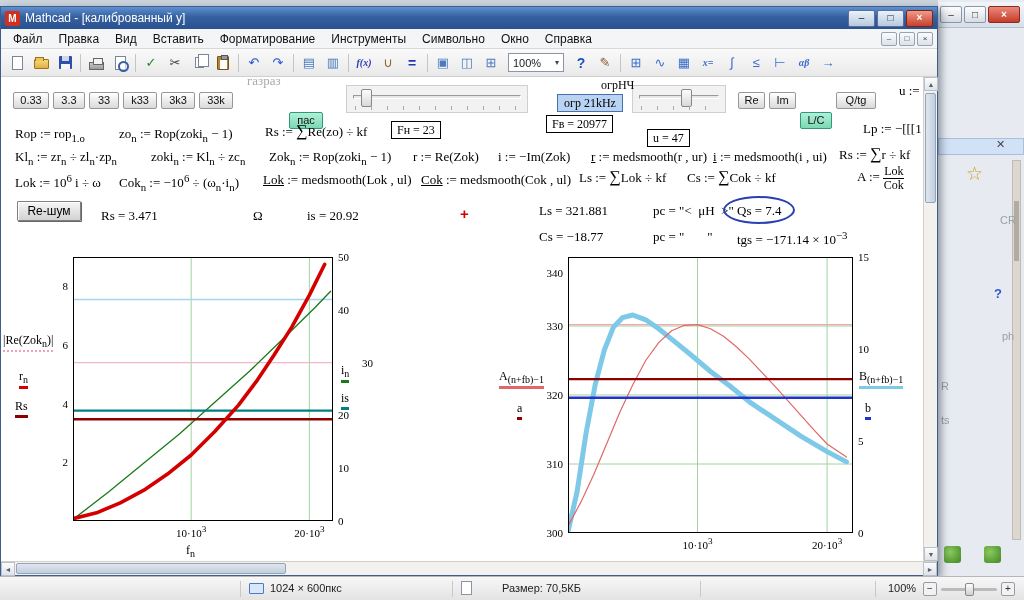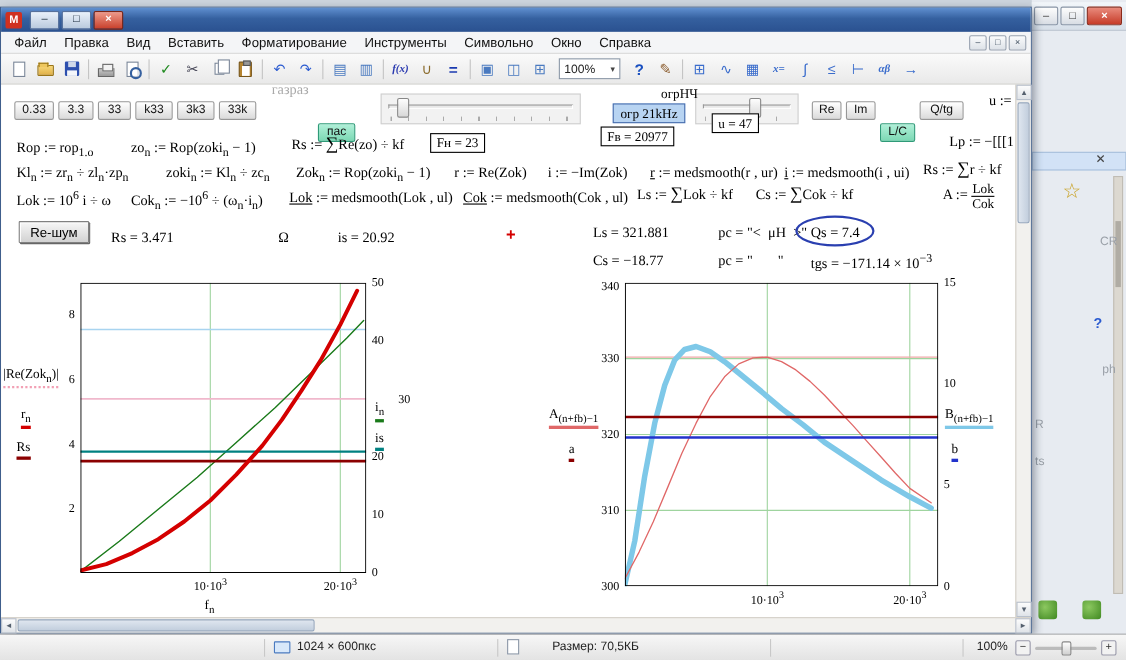--- a/index.html
+++ b/index.html
@@ -105,20 +105,21 @@
   <span class="plant" style="left:6px"></span>
   <span class="plant" style="left:46px"></span>
   <span style="display:contents">
     
   <span class="bgfrag" style="left: 58px; top: 138px; color: rgb(68, 68, 68);">✕</span><span class="bgfrag" style="left: 62px; top: 214px; color: rgb(154, 160, 168);">CR</span><span class="bgfrag bold" style="left: 56px; top: 286px; color: rgb(42, 90, 208);">?</span><span class="bgfrag" style="left: 64px; top: 330px; color: rgb(154, 160, 168);">ph</span><span class="bgfrag" style="left: 3px; top: 380px; color: rgb(154, 160, 168);">R</span><span class="bgfrag" style="left: 3px; top: 414px; color: rgb(154, 160, 168);">ts</span></span>
 </div>
 
 <div id="mathcad">
   <div id="titlebar">
     <span id="logo">M</span>
+    <span id="title-text">Mathcad - [калиброванный у]</span>
     <span class="win-btn">–</span>
     <span class="win-btn">□</span>
     <span class="win-btn close">×</span>
   </div>
   <div id="menubar">
     <span style="display:contents">
       
     <span class="menu-item">Файл</span><span class="menu-item">Правка</span><span class="menu-item">Вид</span><span class="menu-item">Вставить</span><span class="menu-item">Форматирование</span><span class="menu-item">Инструменты</span><span class="menu-item">Символьно</span><span class="menu-item">Окно</span><span class="menu-item">Справка</span></span>
     <span id="mdi-group">
       <span class="mdi-btn">–</span>
@@ -228,21 +229,21 @@
       
       <div class="slider-panel" style="left:631px;top:8px;width:94px;height:28px">
         <div class="groove"></div>
         <div class="sthumb" style="left:48px"></div>
         <div class="sticks"></div>
       </div>
       <span class="ws-label" style="left:600px;top:1px">огрНЧ</span>
       <span class="hlbox" style="left:556px;top:17px">огр 21kHz</span>
       <span class="valbox" style="left:545px;top:38px">Fв = 20977</span>
       <span class="valbox" style="left:390px;top:44px">Fн = 23</span>
-      <span class="valbox" style="left:646px;top:26px">u = 47</span>
+      <span class="valbox" style="left:646px;top:52px">u = 47</span>
       
       <span style="display:contents">
         
       <span class="wbtn" style="left: 737px; top: 15px; width: 27px;">Re</span><span class="wbtn" style="left: 768px; top: 15px; width: 27px;">Im</span><span class="wbtn teal" style="left: 799px; top: 15px; width: 32px;">L/C</span><span class="wbtn" style="left: 835px; top: 15px; width: 40px;">Q/tg</span></span>
       
       <span style="display:contents">
         
       <span class="formula" style="left: 246px; top: -4px;"><span style="color:#a9a9a9">газраз</span></span><span class="formula" style="left: 14px; top: 49px;">Rop := rop<sub>1.o</sub></span><span class="formula" style="left: 118px; top: 49px;">zo<sub>n</sub> := Rop(zoki<sub>n</sub> − 1)</span><span class="formula" style="left: 264px; top: 45px;">Rs := <span class="sum">∑</span>Re(zo) ÷ kf</span><span class="formula" style="left: 14px; top: 72px;">Kl<sub>n</sub> := zr<sub>n</sub> ÷ zl<sub>n</sub>·zp<sub>n</sub></span><span class="formula" style="left: 150px; top: 72px;">zoki<sub>n</sub> := Kl<sub>n</sub> ÷ zc<sub>n</sub></span><span class="formula" style="left: 268px; top: 72px;">Zok<sub>n</sub> := Rop(zoki<sub>n</sub> − 1)</span><span class="formula" style="left: 412px; top: 72px;">r := Re(Zok)</span><span class="formula" style="left: 497px; top: 72px;">i := −Im(Zok)</span><span class="formula" style="left: 590px; top: 72px;"><u>r</u> := medsmooth(r , ur)</span><span class="formula" style="left: 712px; top: 72px;"><u>i</u> := medsmooth(i , ui)</span><span class="formula" style="left: 838px; top: 68px;">Rs := <span class="sum">∑</span>r ÷ kf</span><span class="formula" style="left: 14px; top: 95px;">Lok := 10<sup>6</sup> i ÷ ω</span><span class="formula" style="left: 118px; top: 95px;">Cok<sub>n</sub> := −10<sup>6</sup> ÷ (ω<sub>n</sub>·i<sub>n</sub>)</span><span class="formula" style="left: 262px; top: 95px;"><u>Lok</u> := medsmooth(Lok , ul)</span><span class="formula" style="left: 420px; top: 95px;"><u>Cok</u> := medsmooth(Cok , ul)</span><span class="formula" style="left: 578px; top: 91px;">Ls := <span class="sum">∑</span>Lok ÷ kf</span><span class="formula" style="left: 686px; top: 91px;">Cs := <span class="sum">∑</span>Cok ÷ kf</span><span class="formula" style="left: 856px; top: 88px;">A := <span class="vfrac">
               <span>Lok</span>
               <span>Cok</span>
@@ -288,21 +289,21 @@
             <polyline points="0.0,274.6 9.1,234.6 18.1,175.9 27.2,127.7 36.3,93.2 45.3,70.4 54.4,60.7 64.8,58.0 77.7,62.8 90.7,71.8 103.6,82.1 123.1,98.0 142.5,114.5 161.9,129.0 181.4,144.9 207.3,162.2 233.2,179.4 259.1,194.6 278.5,204.9" fill="none" stroke="#7ec8e8" stroke-width="5" stroke-linejoin="round" stroke-linecap="round"></polyline>
             <polyline points="0.0,269.1 13.0,244.9 25.9,217.3 38.9,186.3 51.8,155.3 64.8,127.7 77.7,103.5 90.7,85.6 103.6,73.8 116.6,68.3 129.5,67.6 142.5,71.8 155.5,79.3 168.4,89.7 181.4,102.1 194.3,115.9 207.3,129.7 220.2,144.2 233.2,158.7 246.1,173.2 259.1,187.0 278.5,200.1" fill="none" stroke="#e06868" stroke-width="1.2" stroke-linejoin="round" stroke-linecap="round"></polyline>
             <line x1="0" y1="122.12999999999991" x2="285" y2="122.12999999999991" stroke="#8b0000" stroke-width="2.4"></line>
             <line x1="0" y1="140.76" x2="285" y2="140.76" stroke="#2233cc" stroke-width="2.4"></line>
             <rect x="0.5" y="0.5" width="284" height="275" fill="none" stroke="#000"></rect>
           </svg>
           <span class="tick" style="left: -5px; top: 276px; transform: translate(-100%, -50%);">300</span>
           <span class="tick" style="left: -5px; top: 207px; transform: translate(-100%, -50%);">310</span>
           <span class="tick" style="left: -5px; top: 138px; transform: translate(-100%, -50%);">320</span>
           <span class="tick" style="left: -5px; top: 69px; transform: translate(-100%, -50%);">330</span>
-          <span class="tick" style="left: -5px; top: 4px; transform: translate(-100%, -50%);">340</span>
+          <span class="tick" style="left: -5px; top: 16px; transform: translate(-100%, -50%);">340</span>
           <span class="tick" style="left: 290px; top: 276px; transform: translate(0px, -50%);">0</span>
           <span class="tick" style="left: 290px; top: 184px; transform: translate(0px, -50%);">5</span>
           <span class="tick" style="left: 290px; top: 92px; transform: translate(0px, -50%);">10</span>
           <span class="tick" style="left: 290px; top: 0px; transform: translate(0px, -50%);">15</span>
           <span class="tick" style="left: 129.545px; top: 279px; transform: translate(-50%, 0px);">10·10<sup>3</sup></span>
           <span class="tick" style="left: 259.091px; top: 279px; transform: translate(-50%, 0px);">20·10<sup>3</sup></span>
         </div>
       
       <span style="display:contents">
         

